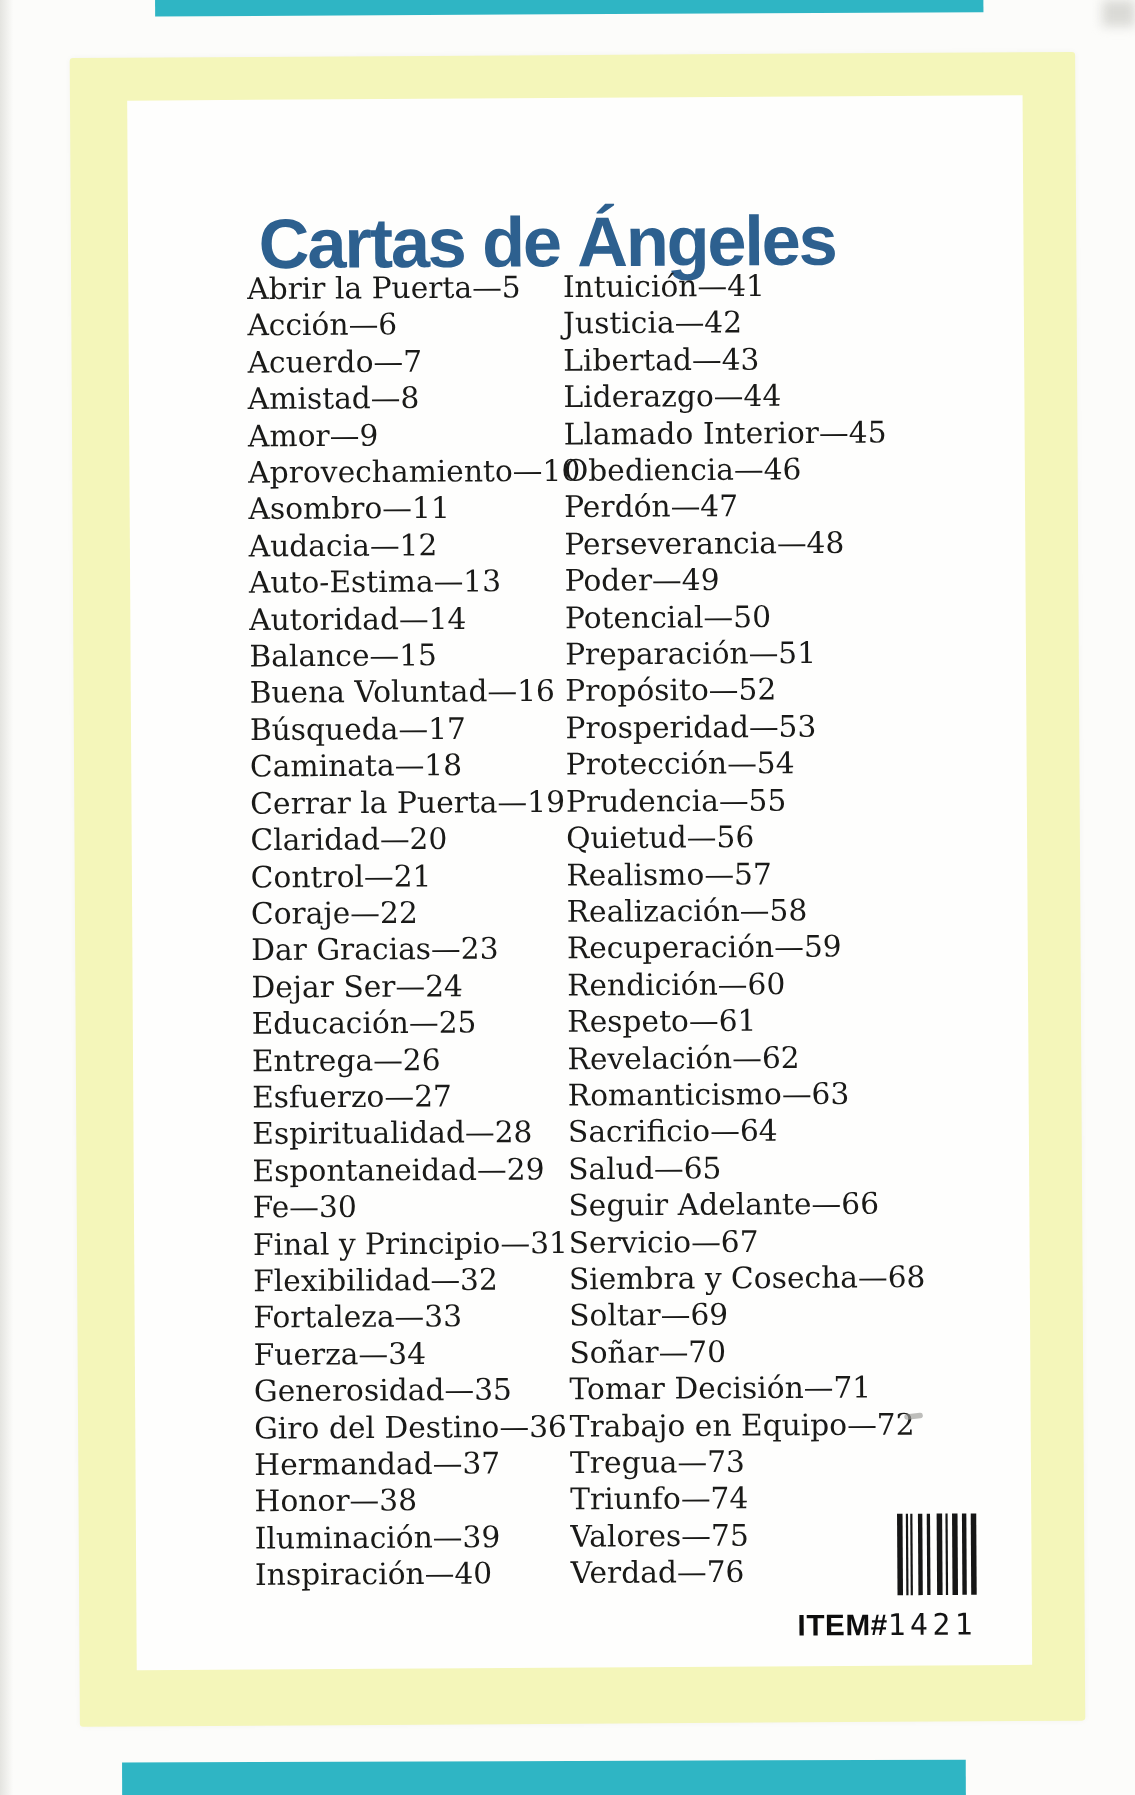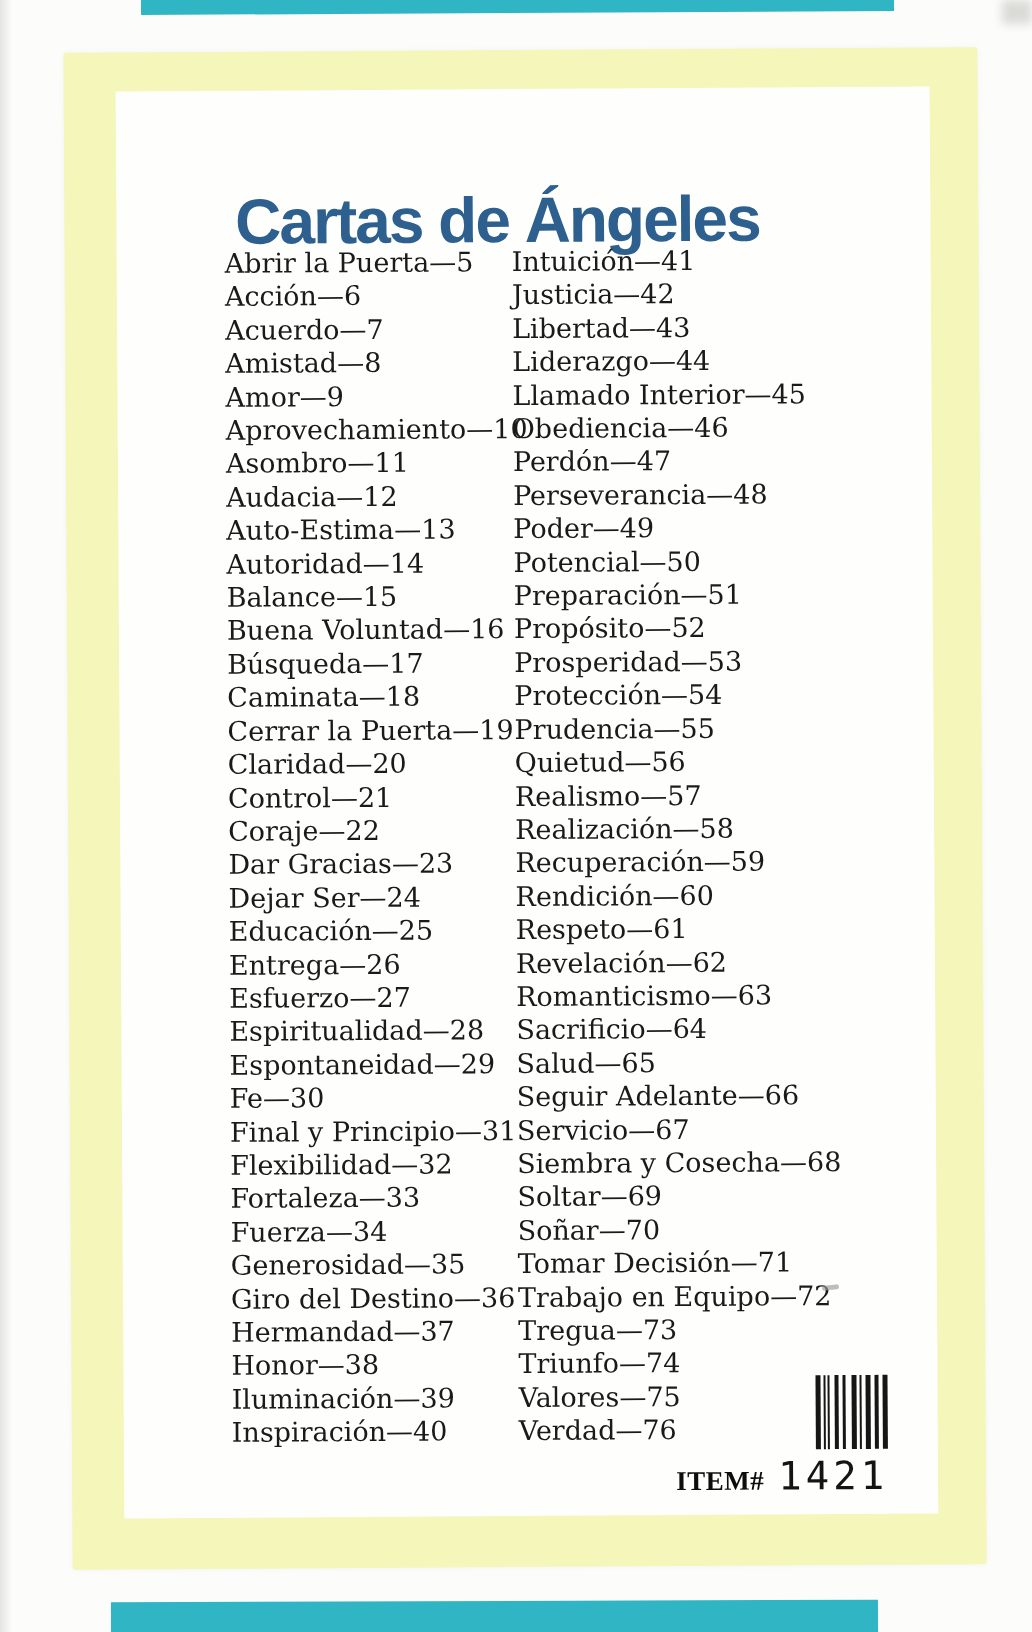--- a/index.html
+++ b/index.html
@@ -58,26 +58,26 @@
     position:absolute;right:50px;bottom:18px;text-align:right;
   }
   .bars{
     display:inline-flex;align-items:stretch;height:74px;
   }
   .bar{display:block;background:#161616;height:100%;}
   .item-row{
     margin-top:5px;white-space:nowrap;display:flex;align-items:baseline;justify-content:flex-end;
   }
   .item-label{
-    font-family:Liberation Serif, serif;font-weight:700;
+    font-family:Liberation Sans, sans-serif;font-weight:700;
     font-size:27px;color:#0d0d0d;letter-spacing:0.5px;
   }
   .item-number{
-    font-family:"DejaVu Sans Mono",monospace;font-size:39px;
-    letter-spacing:4px;color:#141414;margin-left:14px;line-height:36px;
+    font-family:"DejaVu Sans Mono",monospace;font-size:27px;
+    letter-spacing:4px;color:#141414;line-height:36px;
   }
   .smudge-dash{
     position:absolute;left:822px;top:1285px;width:17px;height:5px;
     background:#9b9b98;border-radius:3px;opacity:.65;transform:rotate(-6deg);
     z-index:3;
   }
 </style>
 </head>
 <body>
 

